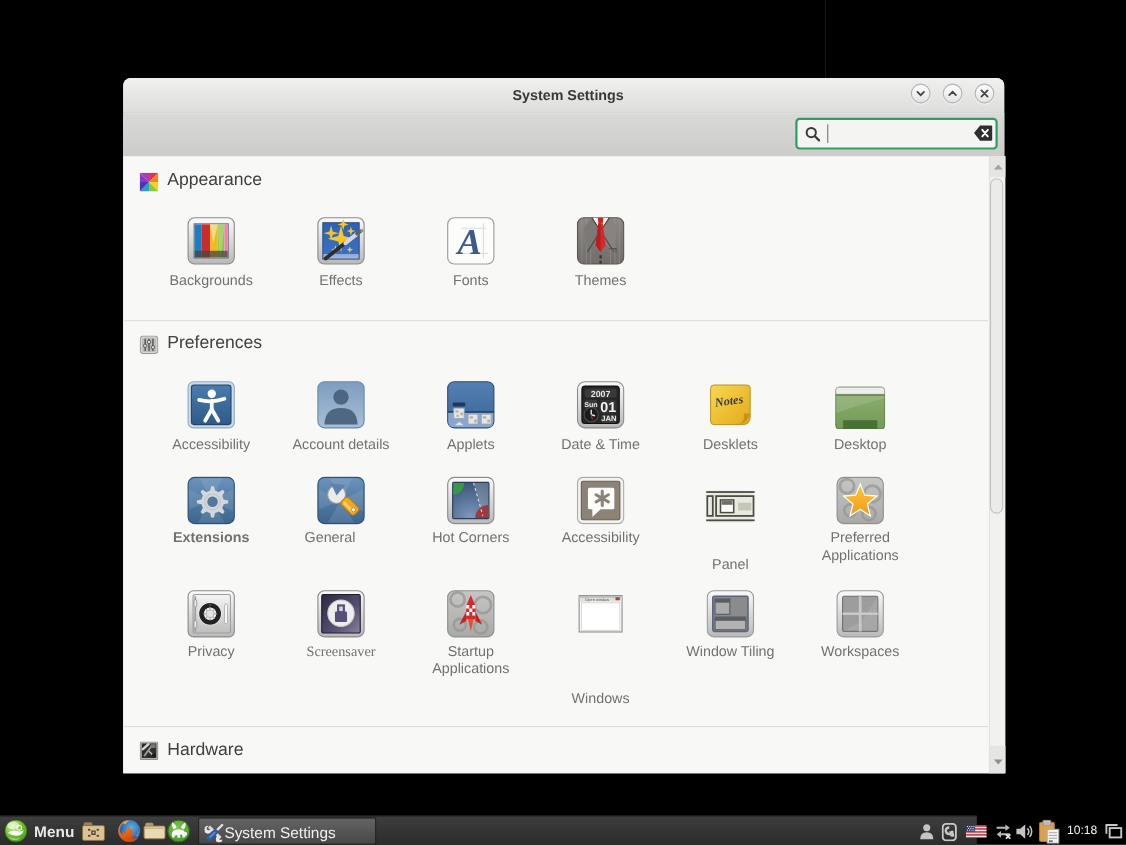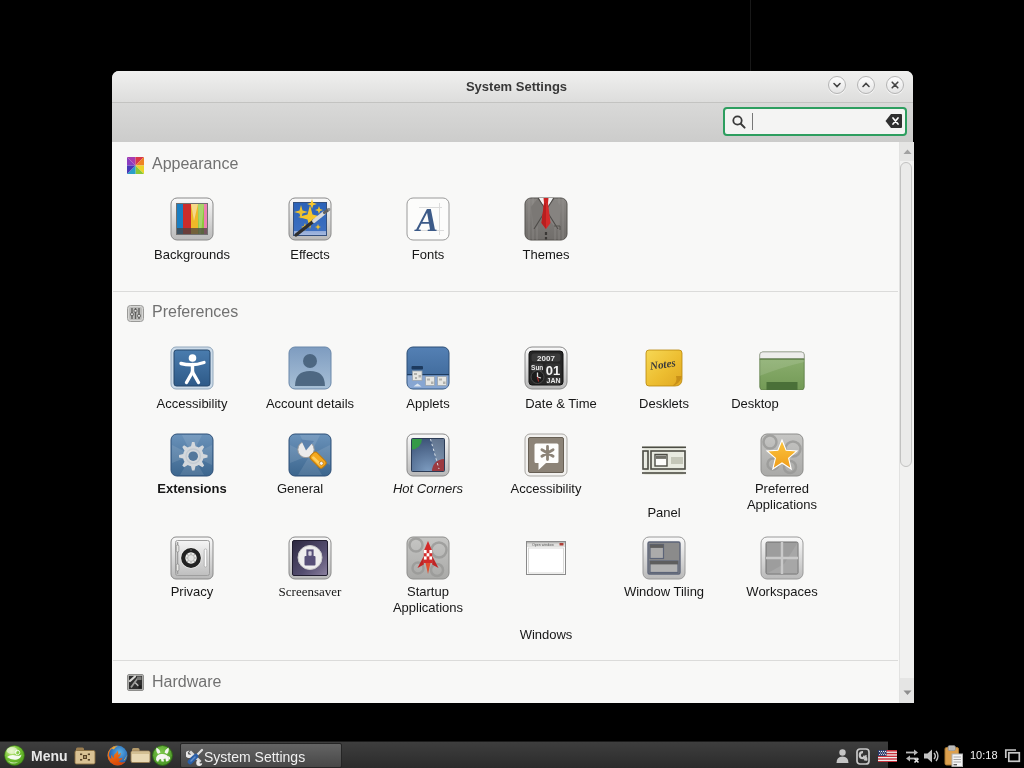--- a/index.html
+++ b/index.html
@@ -18,23 +18,23 @@
         box-shadow:0 1px 1px rgba(255,255,255,.8);}
   .wbtn svg{position:absolute;left:3px;top:3px;}
   #toolbar{left:0;top:32px;width:801px;height:39px;
        background:linear-gradient(#d9d9d8,#cccccb);border-bottom:1px solid #bebebc;}
   #search{left:611px;top:4px;width:180px;height:25px;background:#f4f4f3;
        border:2px solid #2d9e5f;border-radius:4px;}
   #cursor{left:27px;top:4px;width:1px;height:17px;background:#777;}
   
   #content{left:0;top:71px;width:787px;height:561px;background:#f8f8f7;overflow:hidden;}
   .sep{left:1px;width:785px;height:1px;background:#dbdbda;}
-  .hdr{font-size:16px;color:#8b5cf6;filter:grayscale(1);}
+  .hdr{font-size:16px;color:#404040;filter:grayscale(1);}
   .hicon{left:15px;width:17px;height:17px;}
-  .cell{width:118px;text-align:center;font-size:13px;color:#0f172a;line-height:16px;filter:grayscale(1);}
+  .cell{width:118px;text-align:center;font-size:13px;color:#8b5cf6;line-height:16px;filter:grayscale(1);}
   
   #sbar{left:787px;top:71px;width:14px;height:561px;background:#f1f1f0;border-left:1px solid #e2e2e1;}
   #sthumb{left:788px;top:91px;width:12px;height:305px;background:#ebebea;
         border:1px solid #c2c2c1;border-radius:6px;box-sizing:border-box;}
   
   #bar{left:0;top:741px;width:888px;height:27px;opacity:0.999;
        background:linear-gradient(#3e3e3e,#2b2b2b);border-top:1px solid #1c1c1c;box-sizing:border-box;padding-left:20px;}
   #menutext{left:31px;top:6px;font-size:14px;font-weight:bold;color:#e8e8e8;filter:grayscale(1);}
   #taskbtn{left:180px;top:1px;width:162px;height:25px;border-radius:2px;
        background:linear-gradient(#646464,#474747);border:1px solid #252525;box-sizing:border-box;}
@@ -178,23 +178,23 @@
         <g fill="#e8e8e6" stroke="#4e4e4c" stroke-width="0.8">
           <rect x="3.6" y="8" width="2.8" height="2.6" rx="0.6"></rect>
           <rect x="7.1" y="4.5" width="2.8" height="2.6" rx="0.6"></rect>
           <rect x="10.6" y="9.5" width="2.8" height="2.6" rx="0.6"></rect>
         </g>
       </svg>
     <div class="abs hdr" style="left:40px;top:161px;">Preferences</div>
     <div class="abs cell" style="left:21px;top:254px;">Accessibility</div>
     <div class="abs cell" style="left:139px;top:254px;">Account details</div>
     <div class="abs cell" style="left:257px;top:254px;">Applets</div>
-    <div class="abs cell" style="left:390px;top:254px;">Date &amp; Time</div>
+    <div class="abs cell" style="left:375px;top:254px;">Date &amp; Time</div>
     <div class="abs cell" style="left:493px;top:254px;">Desklets</div>
-    <div class="abs cell" style="left:584px;top:254px;">Desktop</div>
+    <div class="abs cell" style="left:611px;top:254px;">Desktop</div>
     <svg class="abs" style="left:58px;top:204px;" width="44" height="44" viewBox="0 0 44 44">
       <defs>
           <linearGradient id="blu" x1="0" y1="0" x2="0" y2="1">
             <stop offset="0" stop-color="#4a7cae"></stop>
             <stop offset="1" stop-color="#2e5a88"></stop>
           </linearGradient>
         </defs>
       <rect x="1" y="1" width="42" height="42" rx="5" fill="#ccdbe9" stroke="#93a8bc"></rect>
       <rect x="4" y="4" width="36" height="36" rx="2.5" fill="url(#blu)" stroke="#24466a"></rect>
       <g stroke="#fff" stroke-width="3.4" stroke-linecap="round" fill="none">
@@ -281,21 +281,21 @@
         </defs>
       <rect x="0.8" y="6" width="44.4" height="38" rx="3" fill="url(#dsk)" stroke="#5a7a44" stroke-width="0.8"></rect>
       <path d="M3.8 6 H42.2 Q45.2 6 45.2 9 V12.5 H0.8 V9 Q0.8 6 3.8 6 Z" fill="#ededeb" stroke="#a8a8a6" stroke-width="0.8"></path>
       <rect x="0.8" y="12.5" width="44.4" height="1.2" fill="#5f7f49"></rect>
       <path d="M0.8 30 Q20 22 45.2 16 V14 H0.8 Z" fill="#ffffff" opacity="0.12"></path>
       <rect x="7.5" y="36" width="31" height="8" fill="#4a7038"></rect>
     </svg>
 
     <div class="abs cell" style="left:21px;top:339px;font-weight:bold;">Extensions</div>
     <div class="abs cell" style="left:129px;top:339px;">General</div>
-    <div class="abs cell" style="left:257px;top:339px;font-style:italic;">Hot Corners</div>
+    <div class="abs cell" style="left:257px;top:339px;">Hot Corners</div>
     <div class="abs cell" style="left:375px;top:339px;">Accessibility</div>
     <div class="abs cell" style="left:493px;top:339px;margin-top:24px;">Panel</div>
     <div class="abs cell" style="left:611px;top:339px;">Preferred<br>Applications</div>
     <svg class="abs" style="left:58px;top:291px;" width="44" height="44" viewBox="0 0 44 44">
       <defs>
           <linearGradient id="ray" x1="0" y1="0" x2="0" y2="1">
             <stop offset="0" stop-color="#6a92ba"></stop>
             <stop offset="1" stop-color="#3c668e"></stop>
           </linearGradient>
         </defs>

